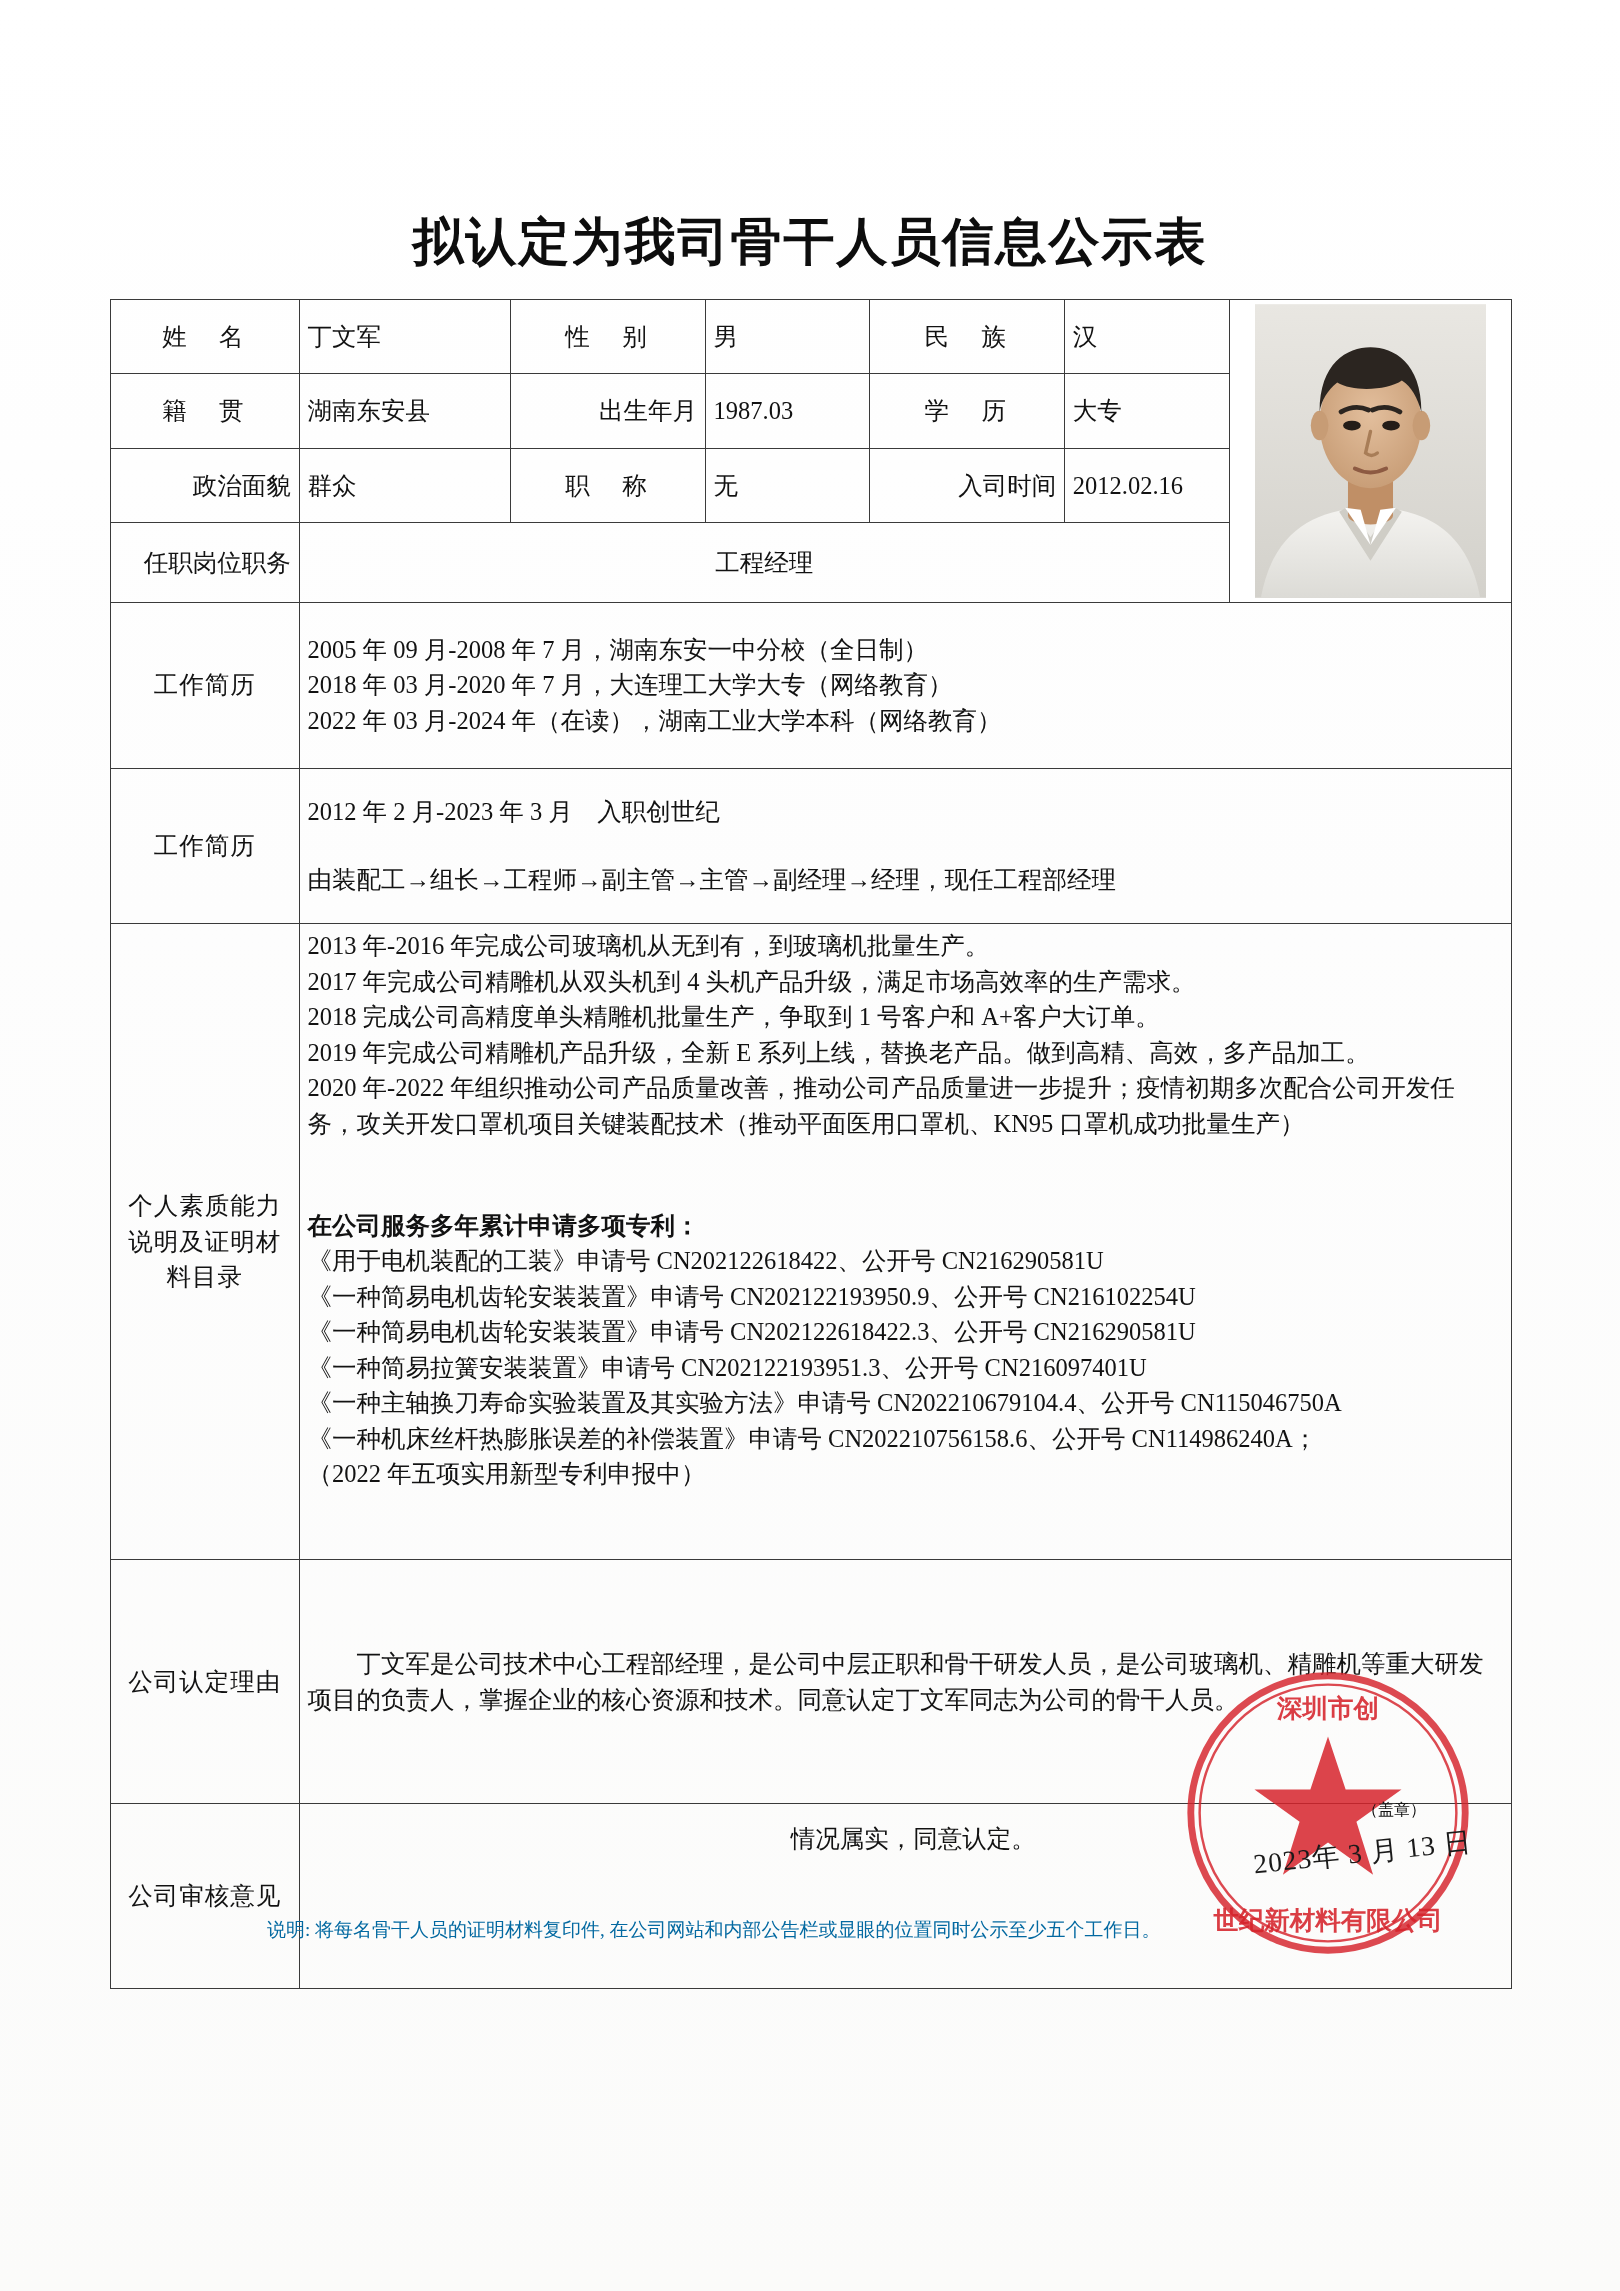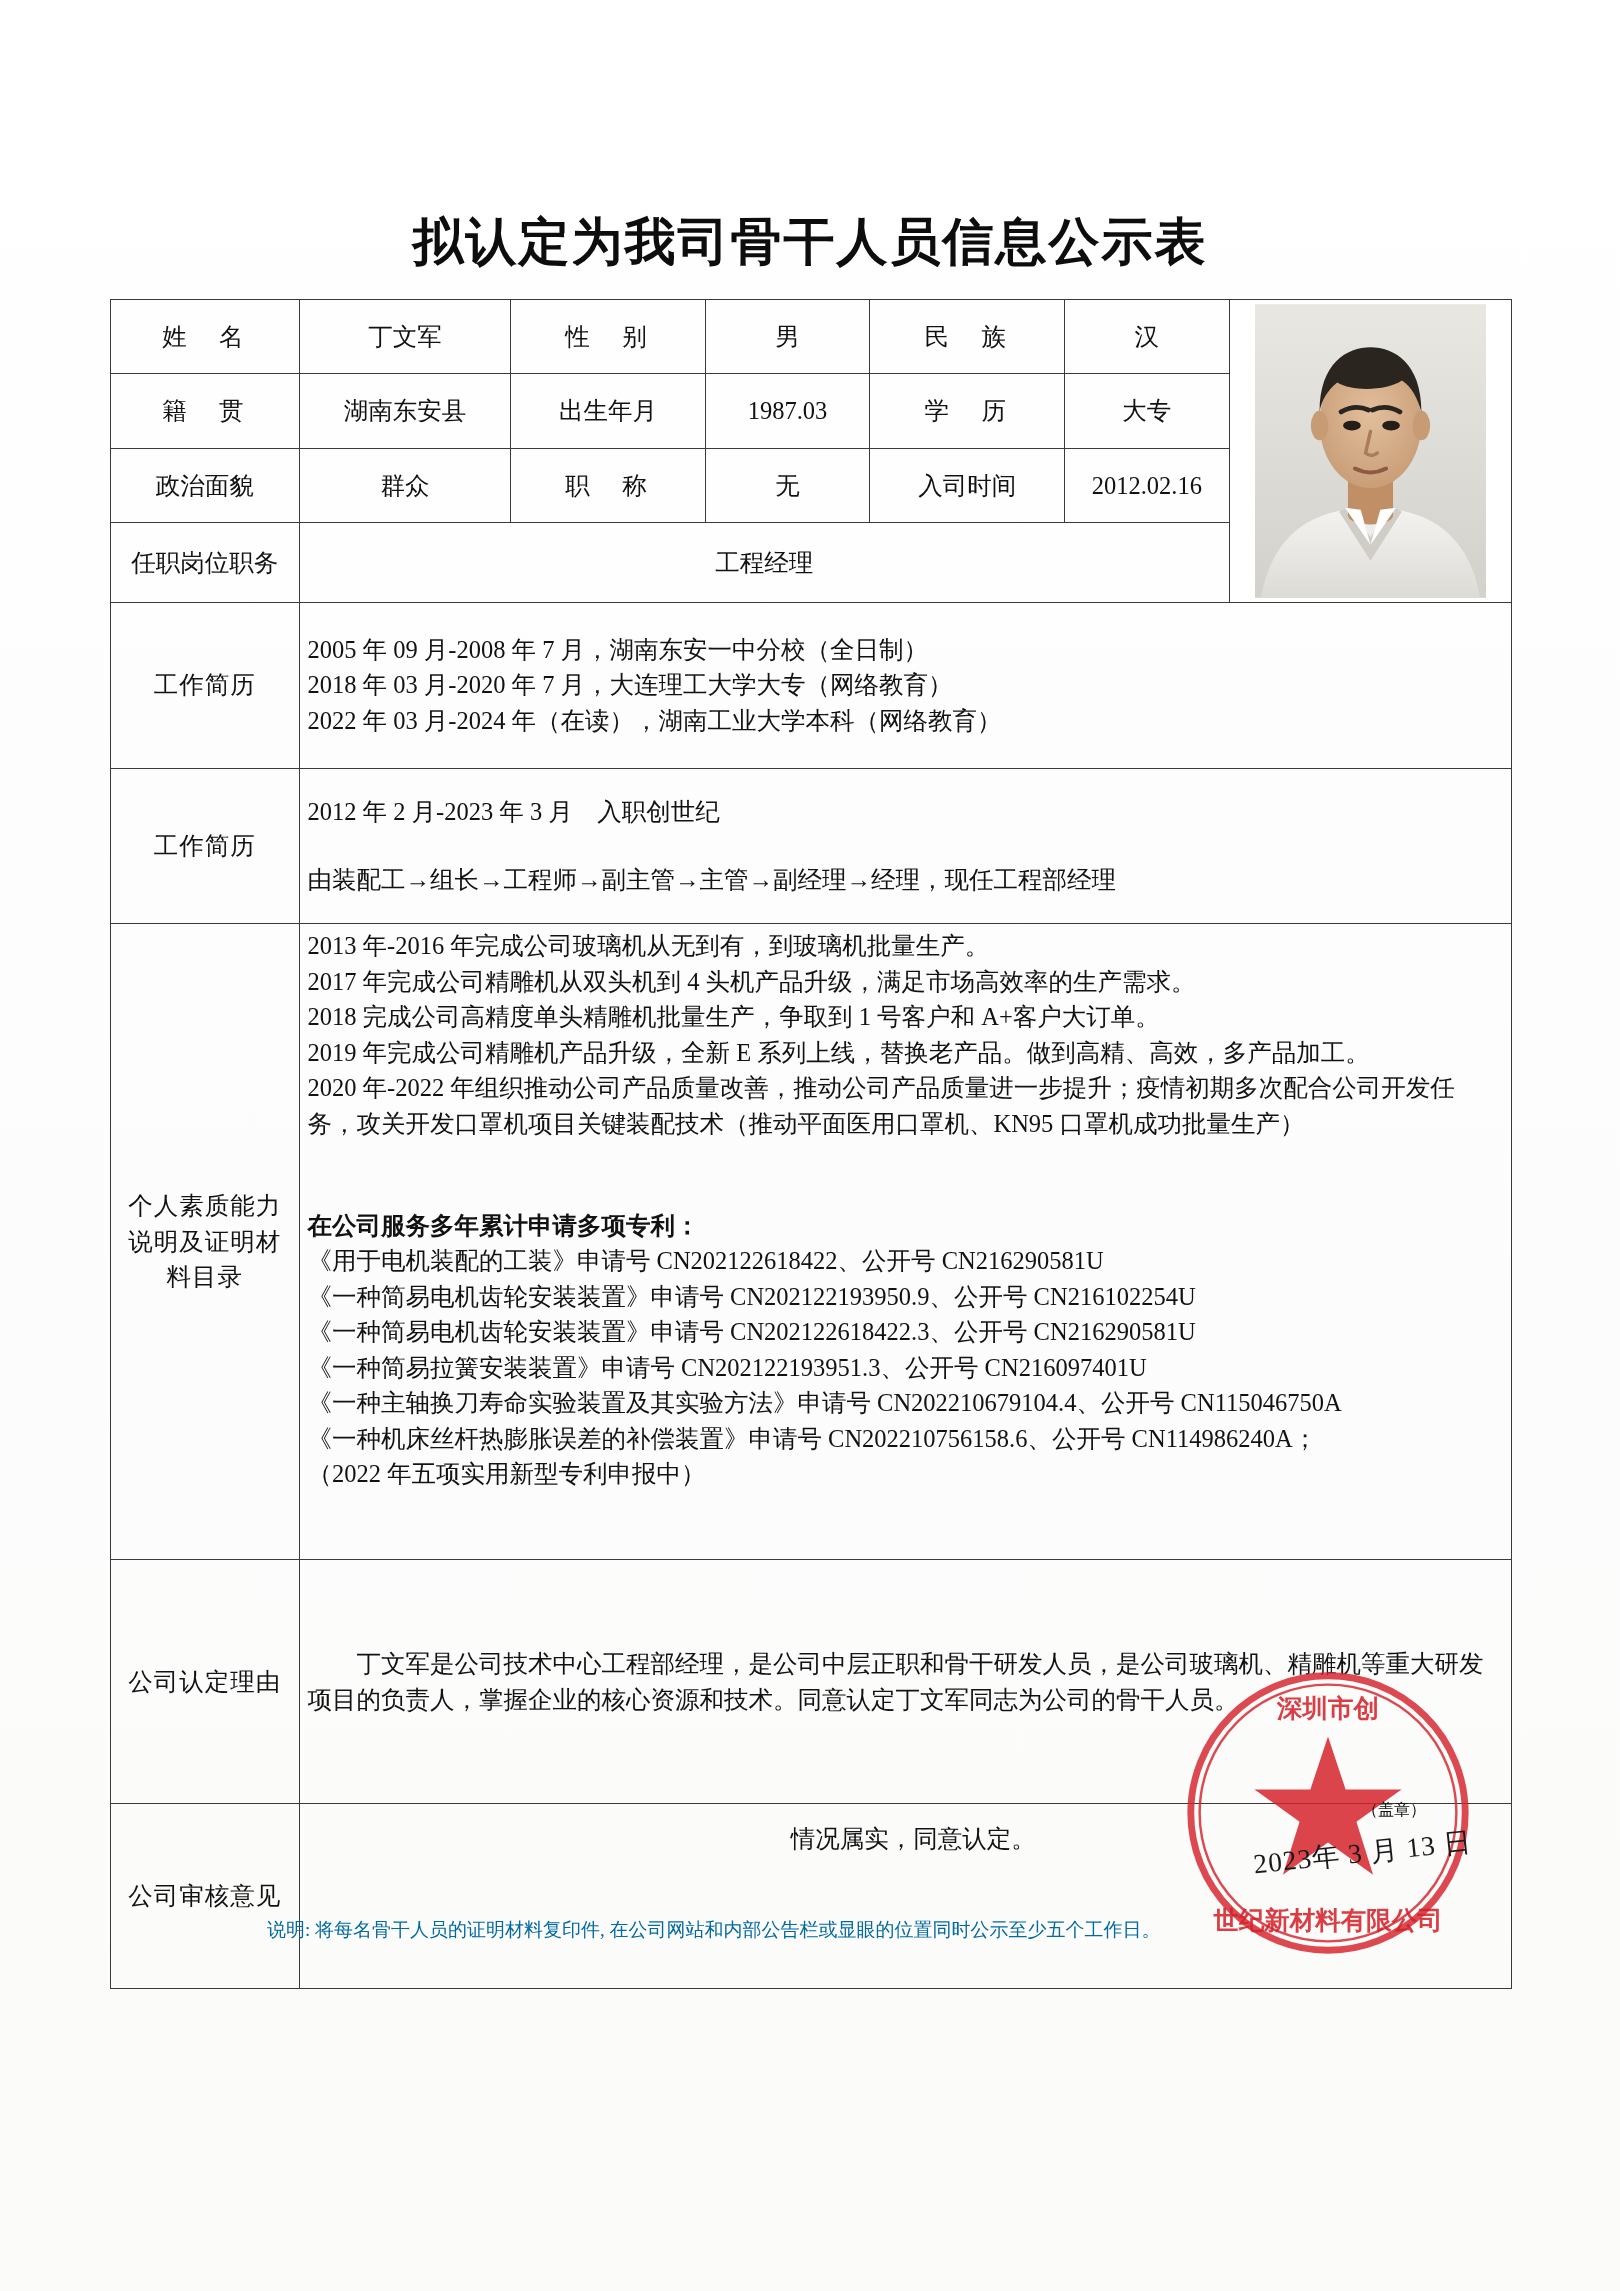--- a/index.html
+++ b/index.html
@@ -59,26 +59,25 @@
     line-height: 1.45;
     vertical-align: middle;
     color: #121212;
   }
   .lbl {
     text-align: center;
     white-space: nowrap;
     letter-spacing: 3.9px;
   }
   .lbl-tight {
-    text-align: center;
+    text-align: right;
     white-space: nowrap;
     letter-spacing: 0px;
   }
   .val {
-    text-align: center;
     white-space: nowrap;
   }
   .photo-cell {
     padding: 0;
     background: #ffffff;
     vertical-align: top;
   }
   .photo-wrap {
     width: 100%;
     height: 100%;

